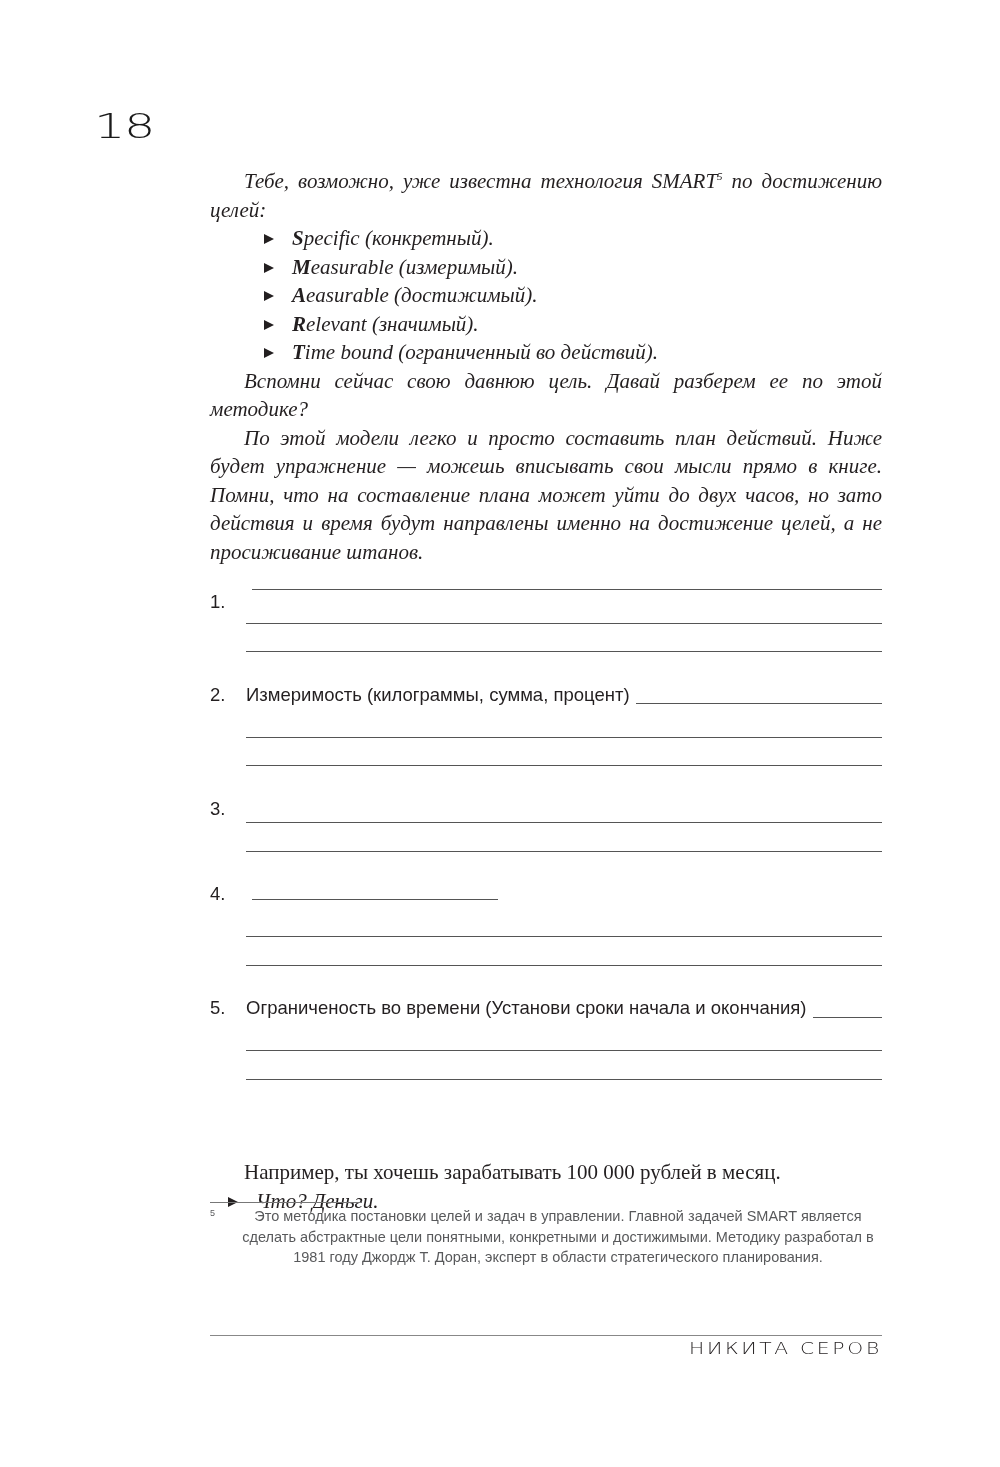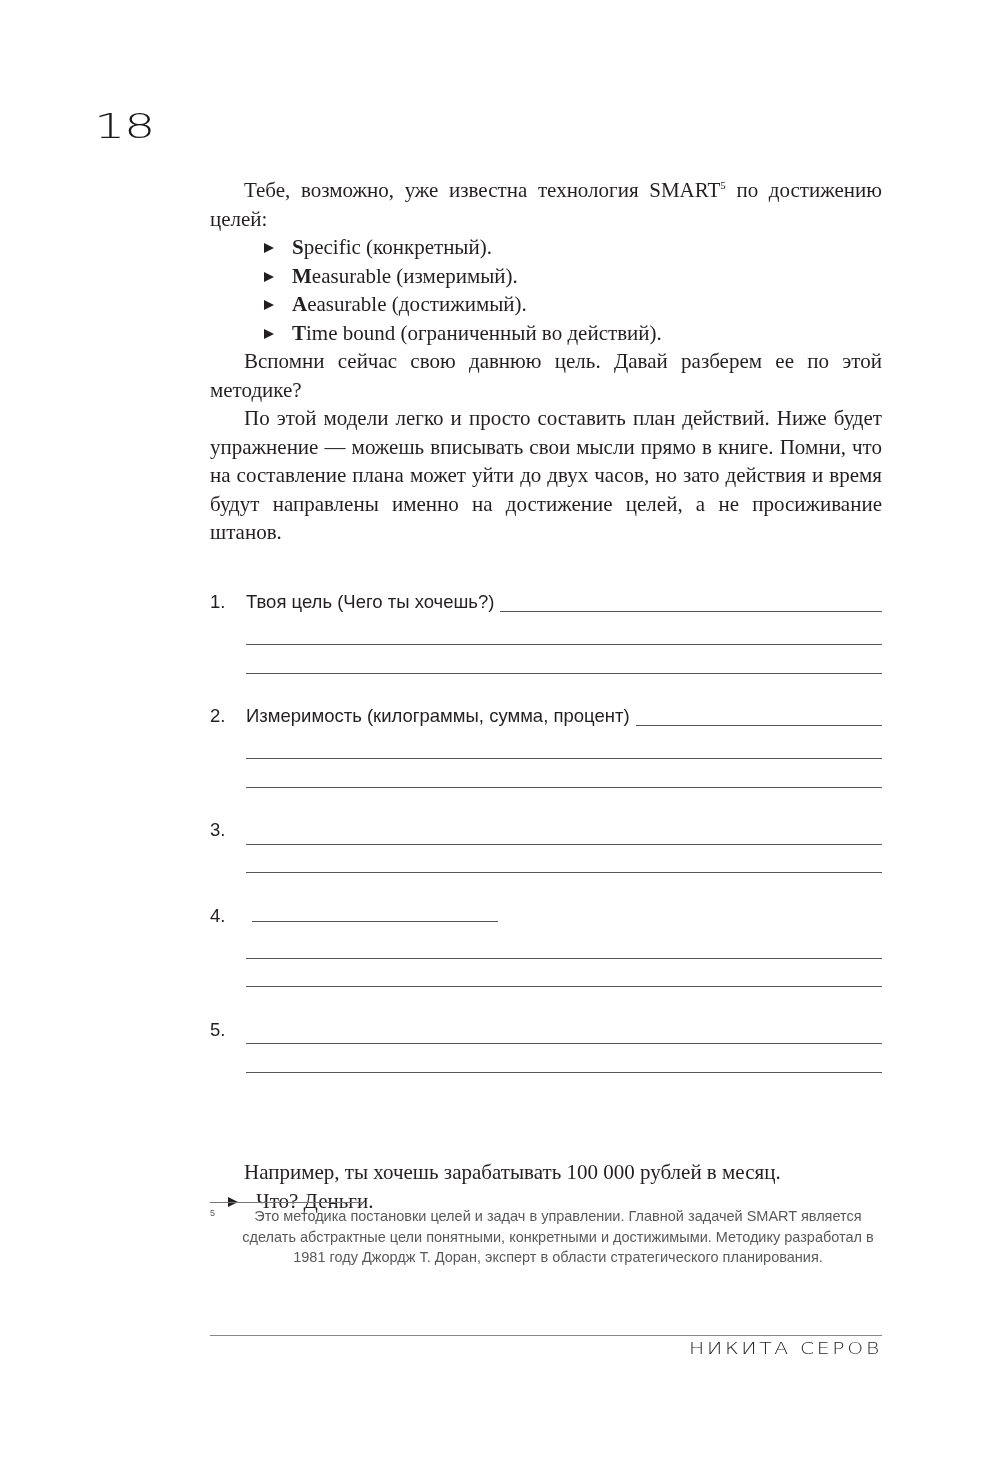--- a/index.html
+++ b/index.html
@@ -7,41 +7,41 @@
     .page-number {
       position: absolute; left: 94px; top: 106px;
       font-family: "DejaVu Sans", sans-serif; font-size: 34px; font-weight: 300;
       letter-spacing: -1px; color: #1a1a1a; transform: scaleX(1.45); transform-origin: left top;
     }
     .body-text {
       position: absolute; left: 210px; width: 672px;
       font-family: "Liberation Serif", serif; font-size: 21px; line-height: 28.5px; color: #231f20;
     }
     .para { margin: 0; text-indent: 34px; text-align: justify; }
-    .intro { top: 176px; }
+    .intro { top: 167px; font-style: italic; }
     ul.bullets { list-style: none; margin: 0; padding: 0 0 0 36px; }
     ul.bullets li { position: relative; padding-left: 30px; margin-left: 16px; }
     .tri {
       position: absolute; left: 2px; top: 10px; width: 0; height: 0;
       border-top: 5.5px solid transparent; border-bottom: 5.5px solid transparent; border-left: 10px solid #231f20;
     }
     .bold-letter { font-weight: bold; }
     .ex-list {
       position: absolute; left: 210px; width: 672px; top: 588px;
       font-family: "Liberation Sans", sans-serif; font-size: 18.5px; line-height: 28.5px; color: #231f20;
     }
     .ex-item { position: relative; padding-left: 36px; }
     .ex-num { position: absolute; left: 0; top: 0; }
     .ex-q { display: flex; align-items: baseline; }
     .ex-q-text { white-space: pre-wrap; }
     .fill-line { flex: 1; border-bottom: 1.5px solid #555; margin-left: 6px; height: 1px; align-self: flex-end; margin-bottom: 5px; min-width: 20px; }
     .blank-line { height: 28.5px; border-bottom: 1.5px solid #555; box-sizing: border-box; margin-bottom: 0; }
     .gap { height: 28.5px; }
     .example { top: 1158px; }
-    .example ul.bullets { padding-left: 0; }
+    .example ul.bullets { padding-left: 0; font-style: italic; }
     .fn-rule { position: absolute; left: 210px; top: 1202px; width: 152px; border-top: 1px solid #777; }
     .footnote {
       position: absolute; left: 210px; top: 1206px; width: 672px;
       font-family: "Liberation Sans", sans-serif; font-size: 14.5px; line-height: 20.5px; color: #58595b;
     }
     .fn-mark { position: absolute; left: 0; top: -3px; font-size: 9px; }
     .fn-text { padding-left: 24px; text-align: center; }
     .runner-rule { position: absolute; left: 210px; top: 1335px; width: 672px; border-top: 1px solid #888; }
     .runner {
       position: absolute; right: 118px; top: 1340px;
@@ -54,31 +54,31 @@
 <body>
 
 <div class="page-number">18</div>
 
 <div class="body-text intro">
   <p class="para"><span>Тебе, возможно, уже известна технология SMART</span><sup>5</sup><span> по достижению целей:</span></p>
   <ul class="bullets">
     <li><span class="tri"></span><span class="bold-letter">S</span><span>pecific (конкретный).</span></li>
     <li><span class="tri"></span><span class="bold-letter">M</span><span>easurable (измеримый).</span></li>
     <li><span class="tri"></span><span class="bold-letter">A</span><span>easurable (достижимый).</span></li>
+    <li><span class="tri"></span><span class="bold-letter">R</span><span>elevant (значимый).</span></li>
     <li><span class="tri"></span><span class="bold-letter">T</span><span>ime bound (ограниченный во действий).</span></li>
   </ul>
   <p class="para">Вспомни сейчас свою давнюю цель. Давай разберем ее по этой методике?</p>
   <p class="para">По этой модели легко и просто составить план действий. Ниже будет упражнение — можешь вписывать свои мысли прямо в книге. Помни, что на составление плана может уйти до двух часов, но зато действия и время будут направлены именно на достижение целей, а не просиживание штанов.</p>
 </div>
 
 <div class="ex-list">
   <div class="ex-item">
     <span class="ex-num">1.</span>
     <div class="ex-q">
-        <span class="ex-q-text">Твоя цель (Чего ты хочешь?)</span>
         <span class="fill-line"></span>
       </div>
     <div class="blank-line"></div>
     <div class="blank-line"></div>
     <div class="gap"></div>
   </div>
   <div class="ex-item">
     <span class="ex-num">2.</span>
     <div class="ex-q">
         <span class="ex-q-text">Измеримость (килограммы, сумма, процент)</span>
@@ -96,20 +96,24 @@
   </div>
   <div class="ex-item">
     <span class="ex-num">4.</span>
     <div class="ex-q" style="display:block;"><span class="fill-line" style="display:inline-block; width:246px; flex:none; vertical-align:baseline; margin-bottom:0;"></span></div>
     <div class="blank-line"></div>
     <div class="blank-line"></div>
     <div class="gap"></div>
   </div>
   <div class="ex-item">
     <span class="ex-num">5.</span>
+    <div class="ex-q">
+        <span class="ex-q-text">Ограниченость во времени (Установи сроки начала и окончания)</span>
+        <span class="fill-line"></span>
+      </div>
     <div class="blank-line"></div>
     <div class="blank-line"></div>
   </div>
 </div>
 
 <div class="body-text example">
   <p class="para">Например, ты хочешь зарабатывать 100 000 рублей в месяц.</p>
   <ul class="bullets">
     <li><span class="tri"></span><span>Что? Деньги.</span></li>
   </ul>

